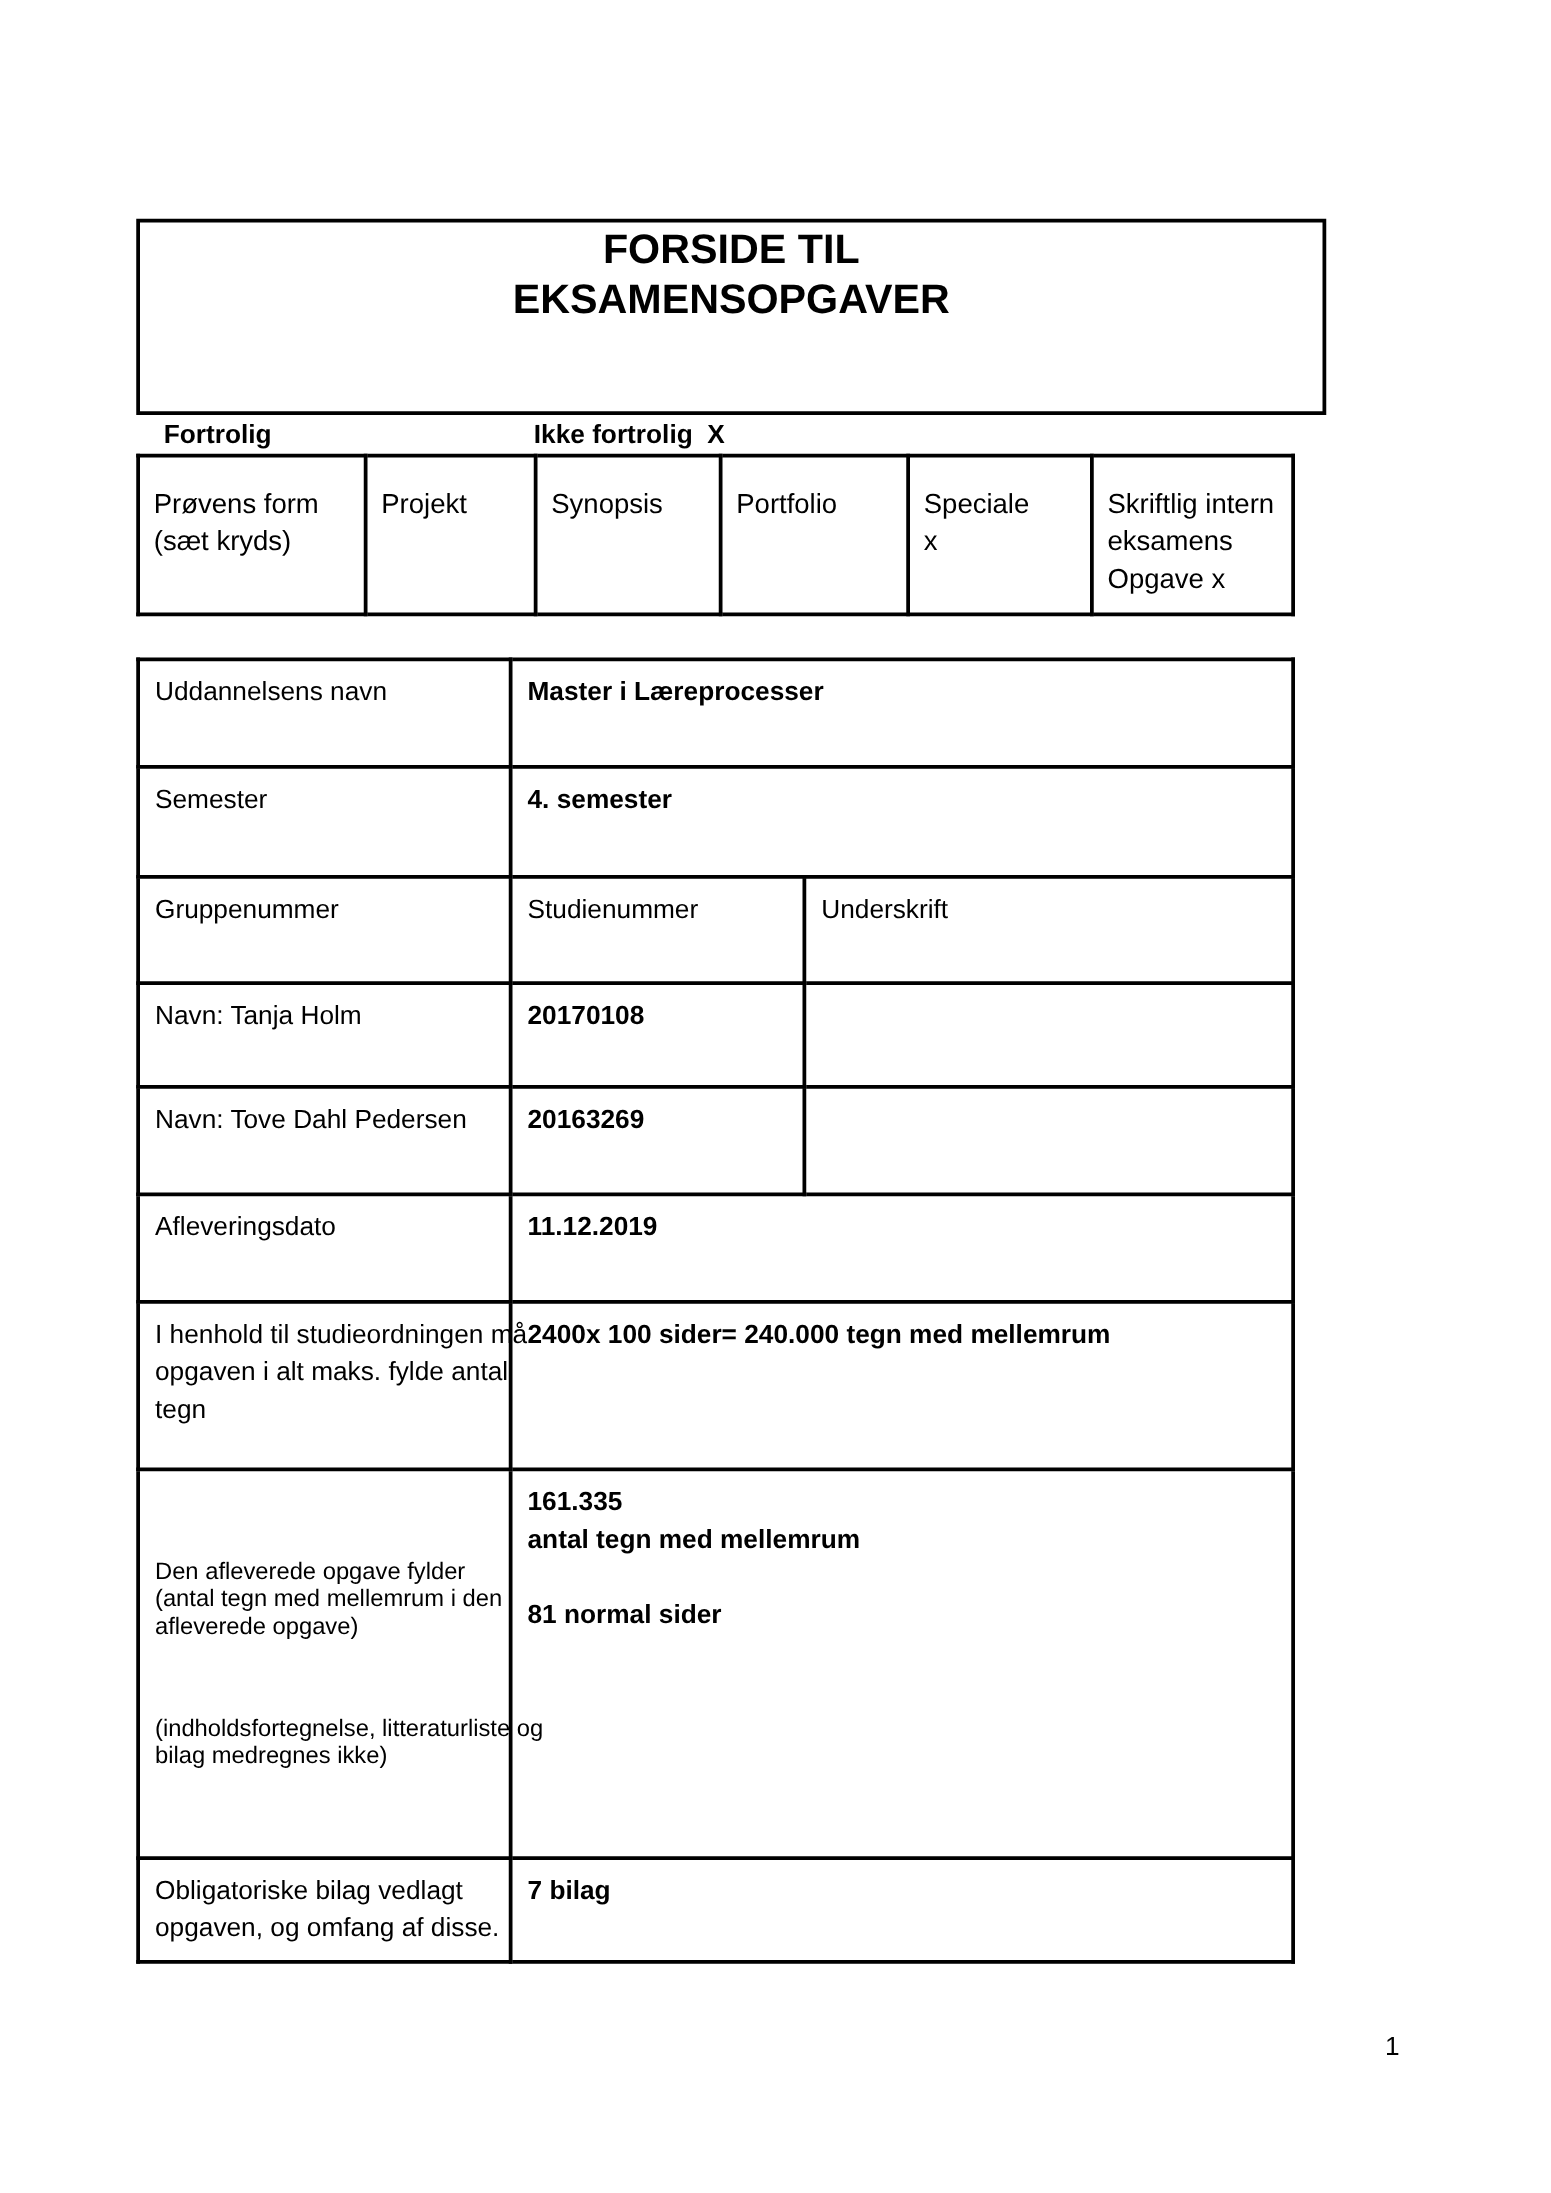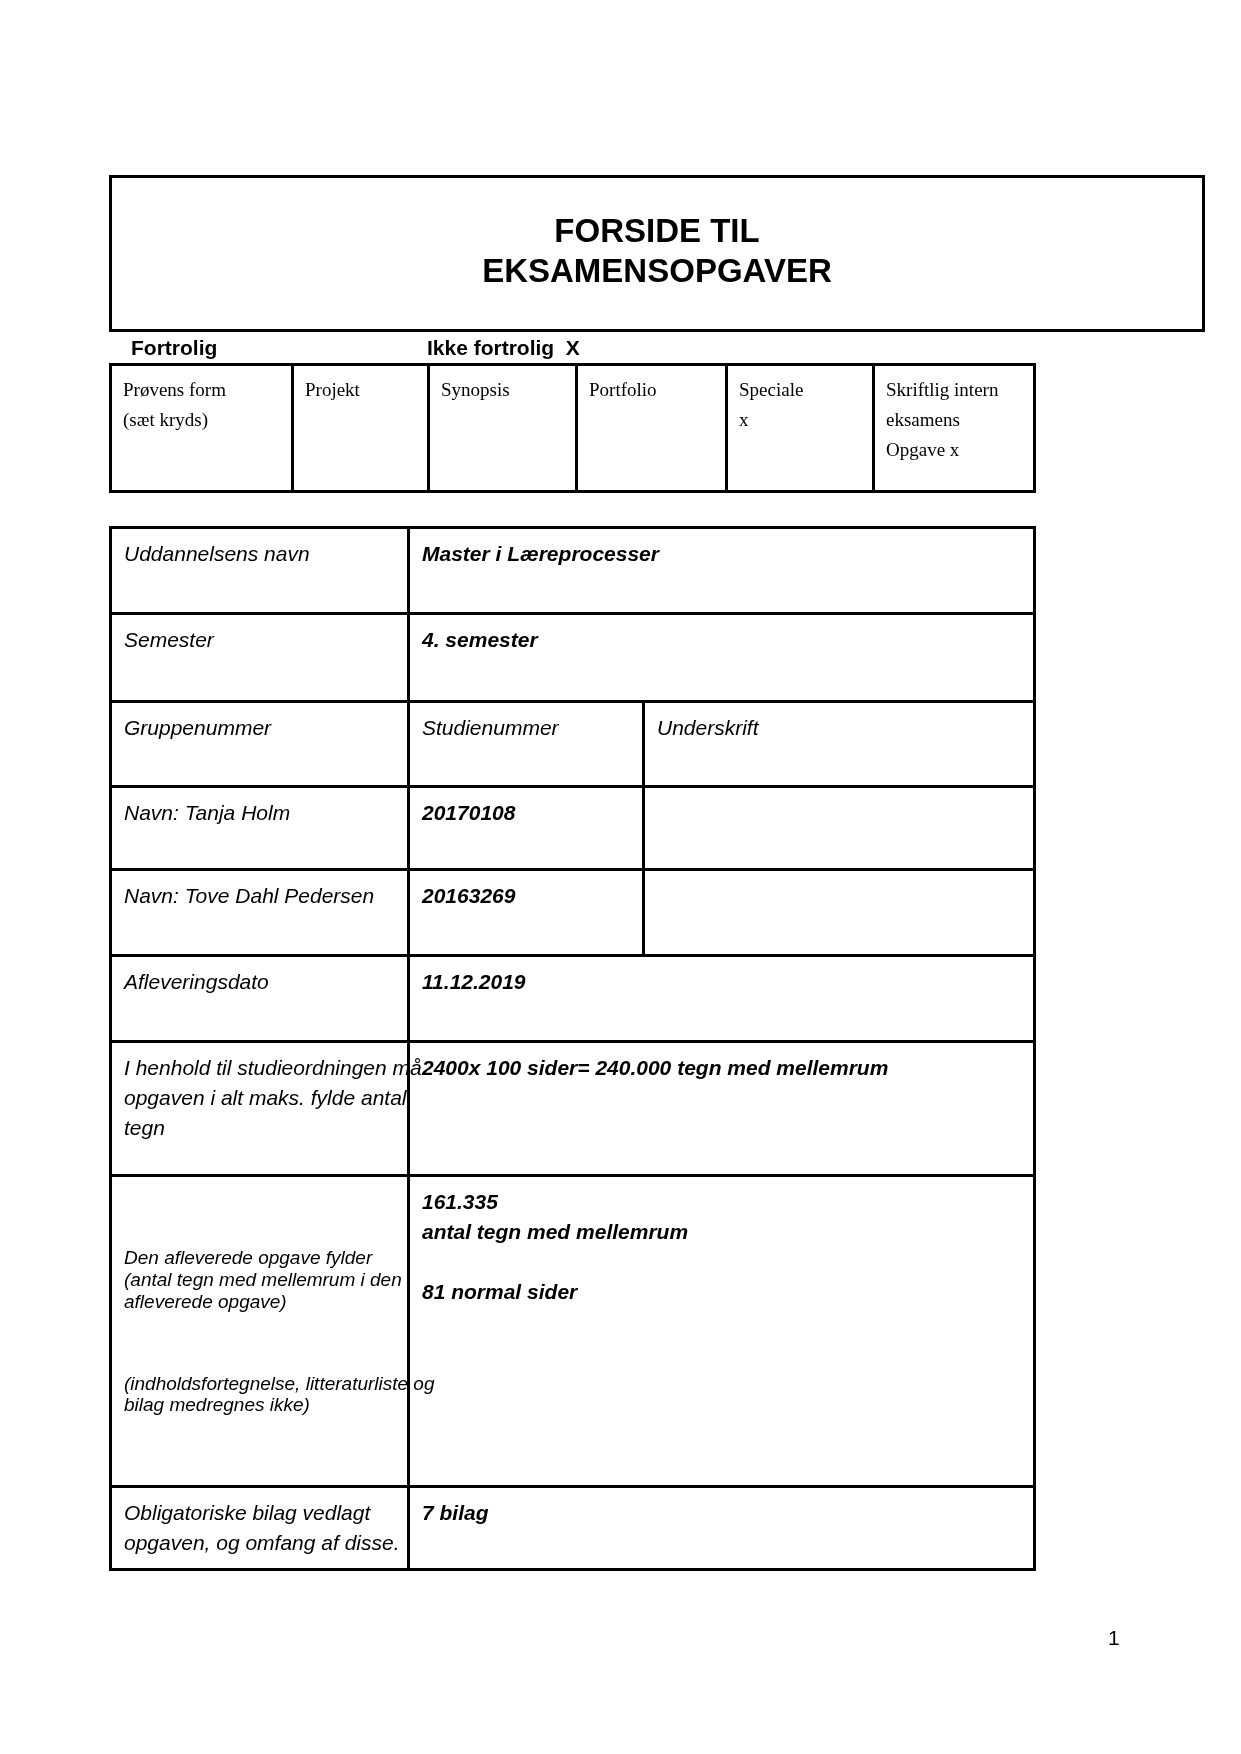--- a/index.html
+++ b/index.html
@@ -9,28 +9,28 @@
     height:1754px;
     background:#ffffff;
     color:#000000;
     font-family:"Liberation Sans", sans-serif;
     overflow:hidden;
   }
   
   .title-box{
     position:absolute;
     left:109px; top:175px;
-    width:1096px; height:157px;
+    width:952px; height:157px;
     border:3px solid #000;
     box-sizing:border-box;
     text-align:center;
     font-weight:bold;
     font-size:33px;
     line-height:40px;
-    padding-top:33px;
+    padding-top:1px;
   }
   
   .conf-row{
     position:absolute;
     left:109px; top:336px;
     width:924px; height:28px;
     font-weight:bold;
     font-size:21px;
   }
   .conf-row .fortrolig{position:absolute;left:6px;top:0;white-space:pre;margin-left:16px;}
@@ -38,40 +38,38 @@
   
   table{border-collapse:collapse;table-layout:fixed;}
   .form-table{
     position:absolute;
     left:109px; top:363px;
     width:924px; height:130px;
   }
   .form-table td{
     border:3px solid #000;
     vertical-align:top;
-    padding:9px 8px 9px 11px;
-    font-size:19px;
+    padding:22px 8px 9px 11px;
+    font-size:22px;
     line-height:30px;
     white-space:pre;
-    font-family:Liberation Serif, serif;
   }
   
   .main-table{
     position:absolute;
     left:109px; top:526px;
     width:924px;
   }
   .main-table td{
     border:3px solid #000;
     vertical-align:top;
     padding:10px 12px;
     font-size:21px;
     line-height:30px;
     white-space:pre;
-    font-style:italic;
   }
   .val{font-weight:bold;}
   .val-lg{font-weight:bold;font-size:22px;line-height:30px;white-space:pre;}
   .val-md{font-weight:bold;font-size:20px;line-height:26px;white-space:pre;}
   .sm{font-size:19px;line-height:22px;white-space:pre;}
   .xs{font-size:19px;line-height:21px;white-space:pre;}
   .opg-val{font-size:17px;line-height:22px;white-space:pre;}
   .pad-sm{padding-top:12px;}
   
   .page-num{

